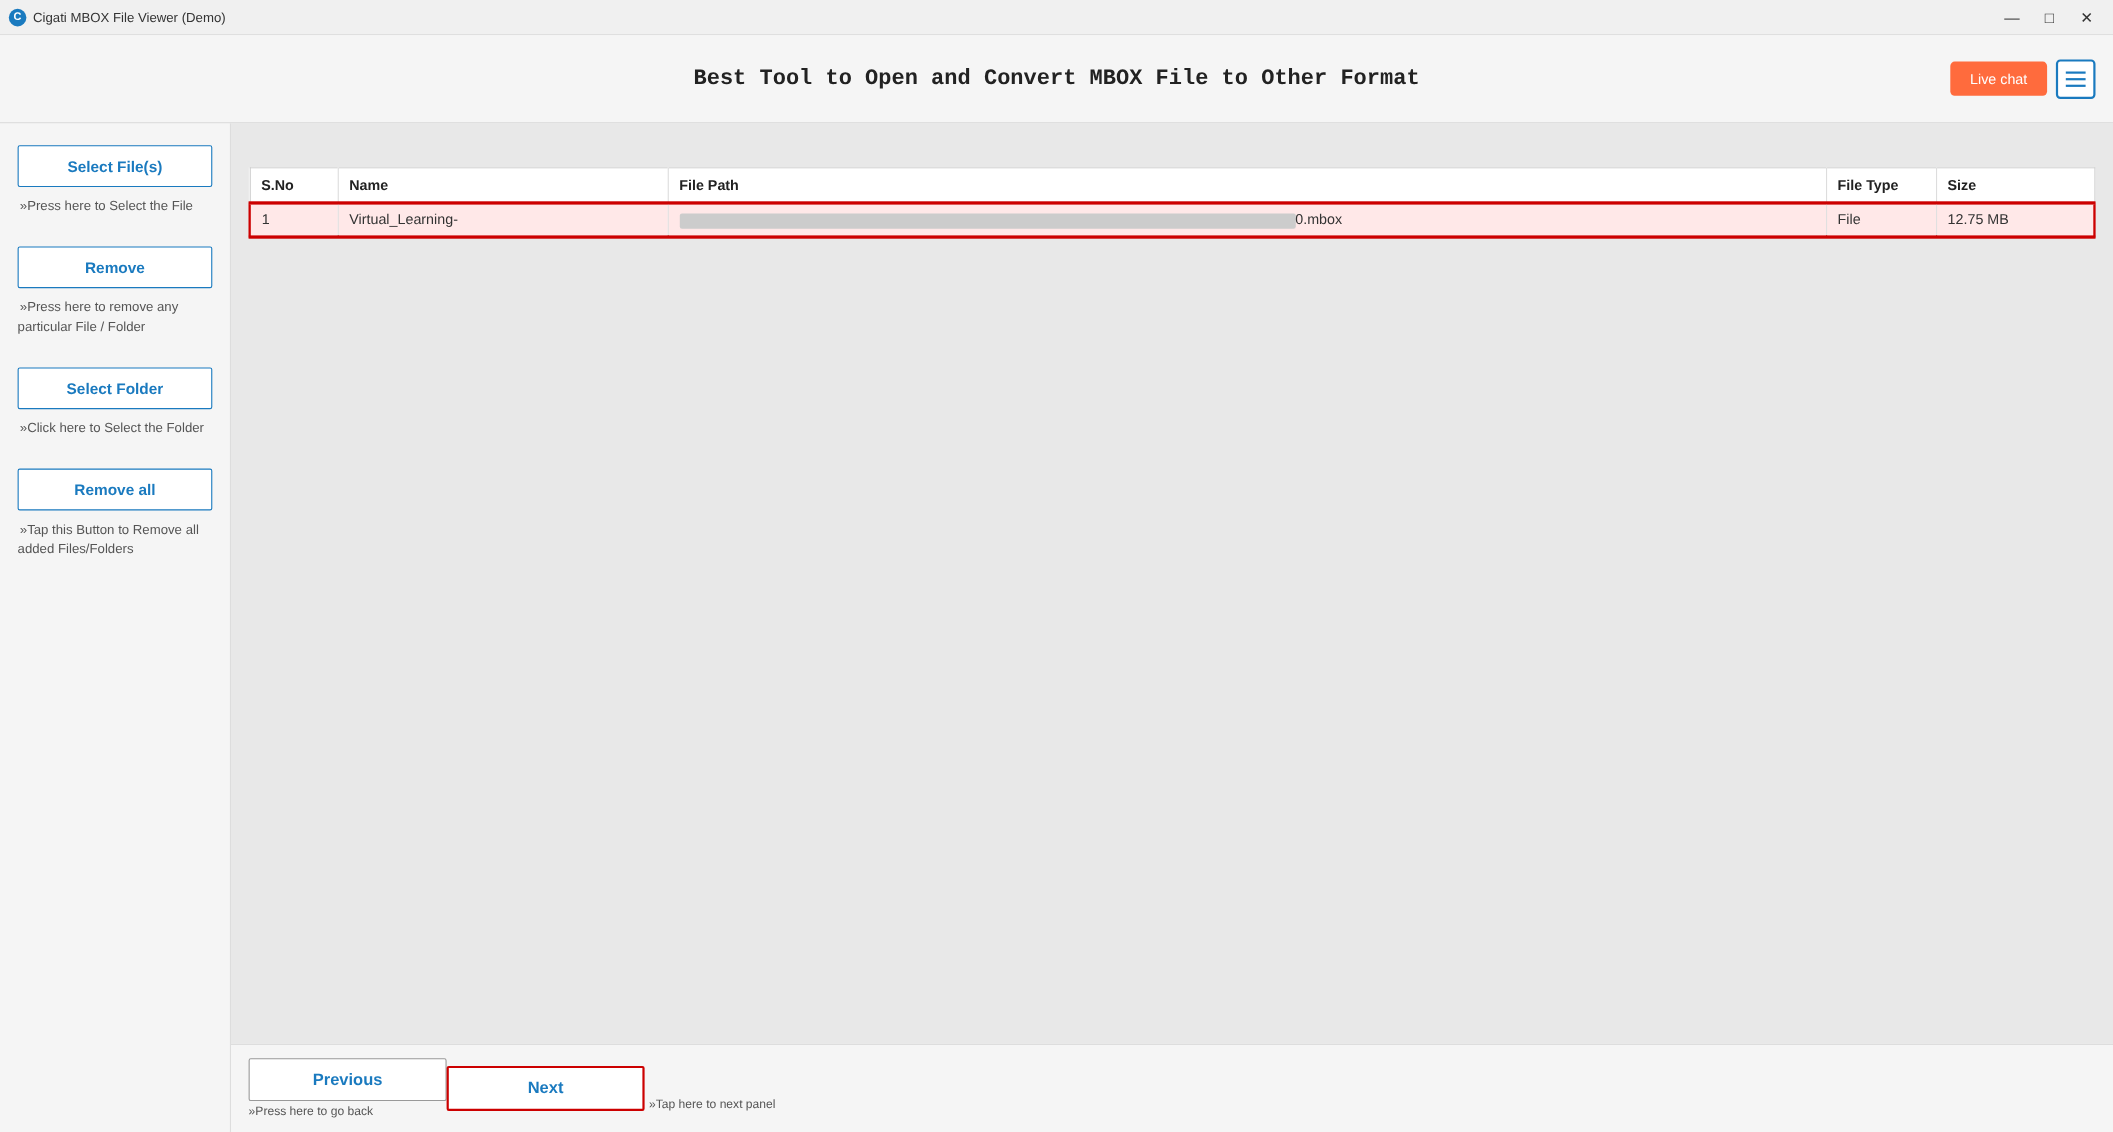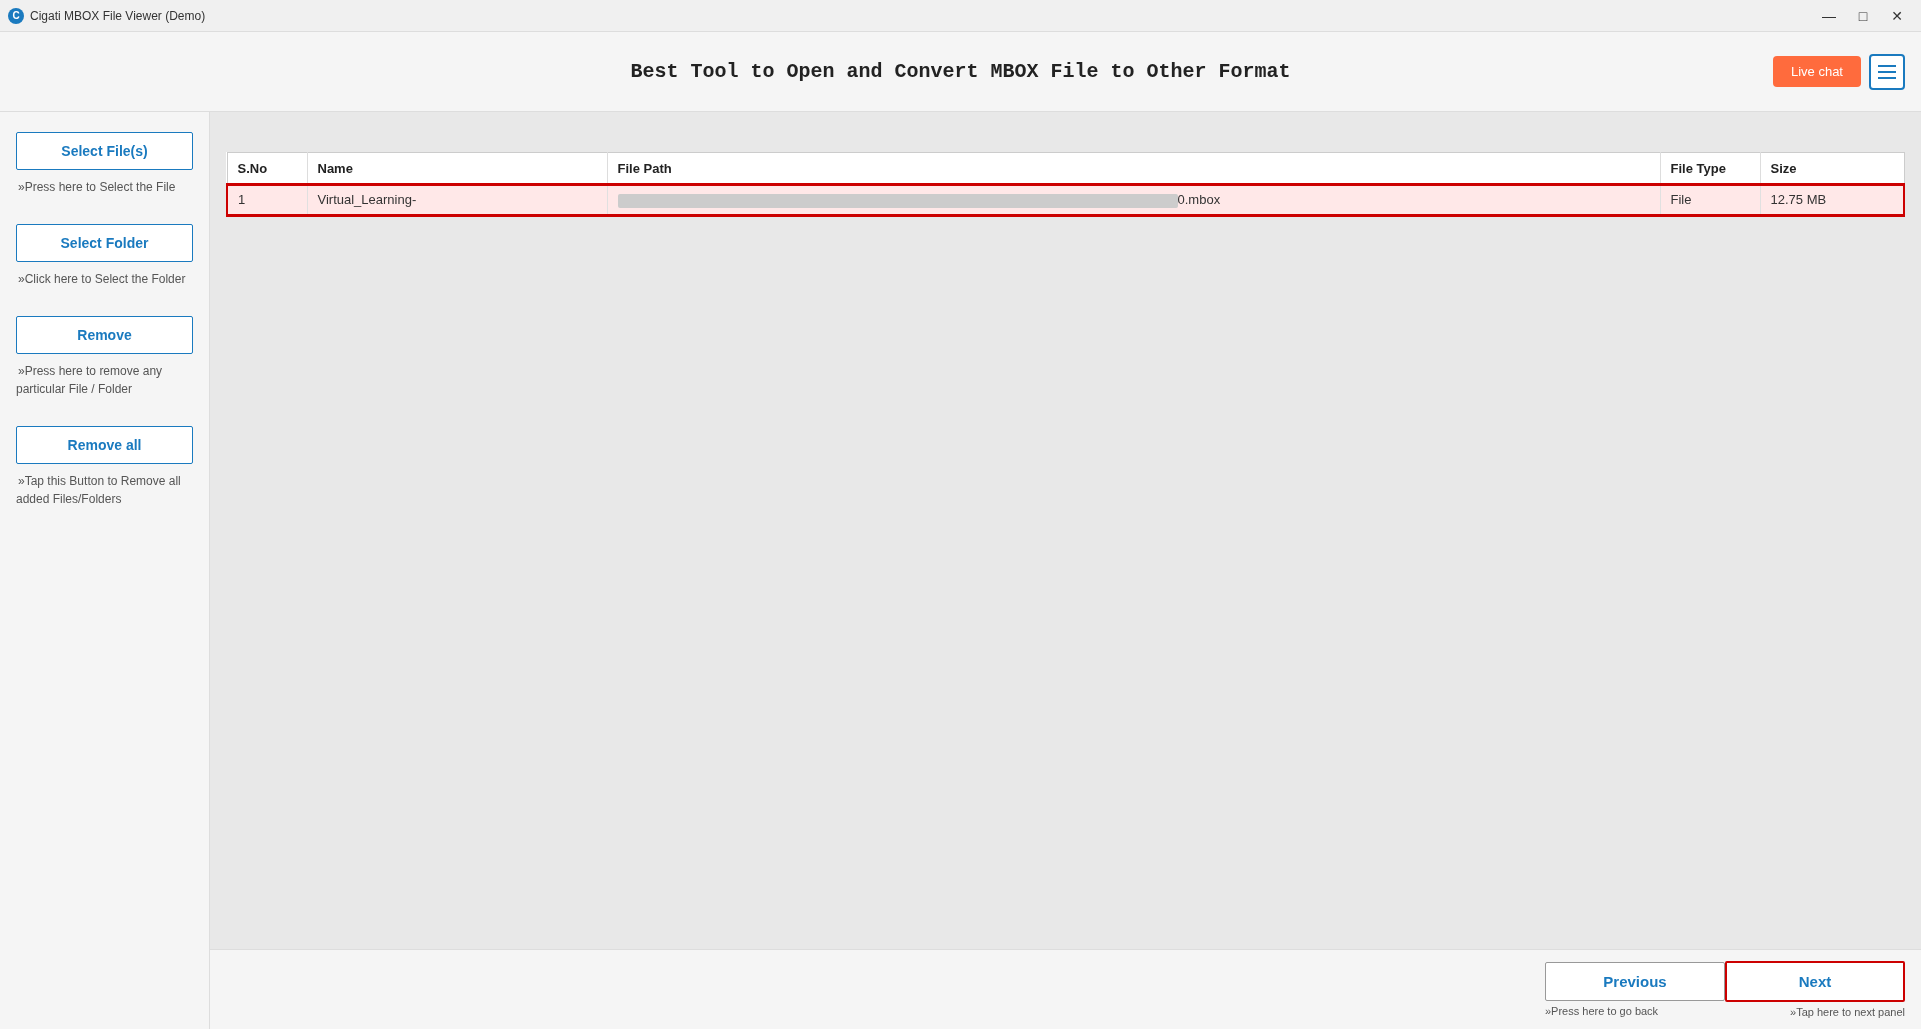--- a/index.html
+++ b/index.html
@@ -200,31 +200,31 @@
     }
 
     
     .footer {
       background: #f5f5f5;
       border-top: 1px solid #ddd;
       padding: 0 16px;
       height: 80px;
       display: flex;
       align-items: center;
-      justify-content: flex-end;
+      justify-content: flex-start;
       flex-shrink: 0;
     }
     .footer-left {
       display: flex;
       flex-direction: column;
       gap: 4px;
     }
     .footer-right {
       display: flex;
-      flex-direction: column;
+      flex-direction: row;
       gap: 4px;
       align-items: flex-end;
     }
     .nav-btn {
       padding: 10px 48px;
       background: white;
       border: 1px solid #999;
       color: #1a7abf;
       font-size: 15px;
       font-weight: 600;
@@ -279,26 +279,26 @@
 </div>
 
 <div class="main-content">
 
   <div class="sidebar">
     <div class="sidebar-section">
       <button class="sidebar-btn">Select File(s)</button>
       <span class="sidebar-desc">»Press here to Select the File</span>
     </div>
     <div class="sidebar-section">
+      <button class="sidebar-btn">Remove</button>
+      <span class="sidebar-desc">»Press here to remove any particular File / Folder</span>
+    </div>
+    <div class="sidebar-section">
       <button class="sidebar-btn">Select Folder</button>
       <span class="sidebar-desc">»Click here to Select the Folder</span>
-    </div>
-    <div class="sidebar-section">
-      <button class="sidebar-btn">Remove</button>
-      <span class="sidebar-desc">»Press here to remove any particular File / Folder</span>
     </div>
     <div class="sidebar-section">
       <button class="sidebar-btn">Remove all</button>
       <span class="sidebar-desc">»Tap this Button to Remove all added Files/Folders</span>
     </div>
   </div>
 
   <div style="flex:1; display:flex; flex-direction:column;">
     <div class="table-area">
       <div class="table-wrapper">

